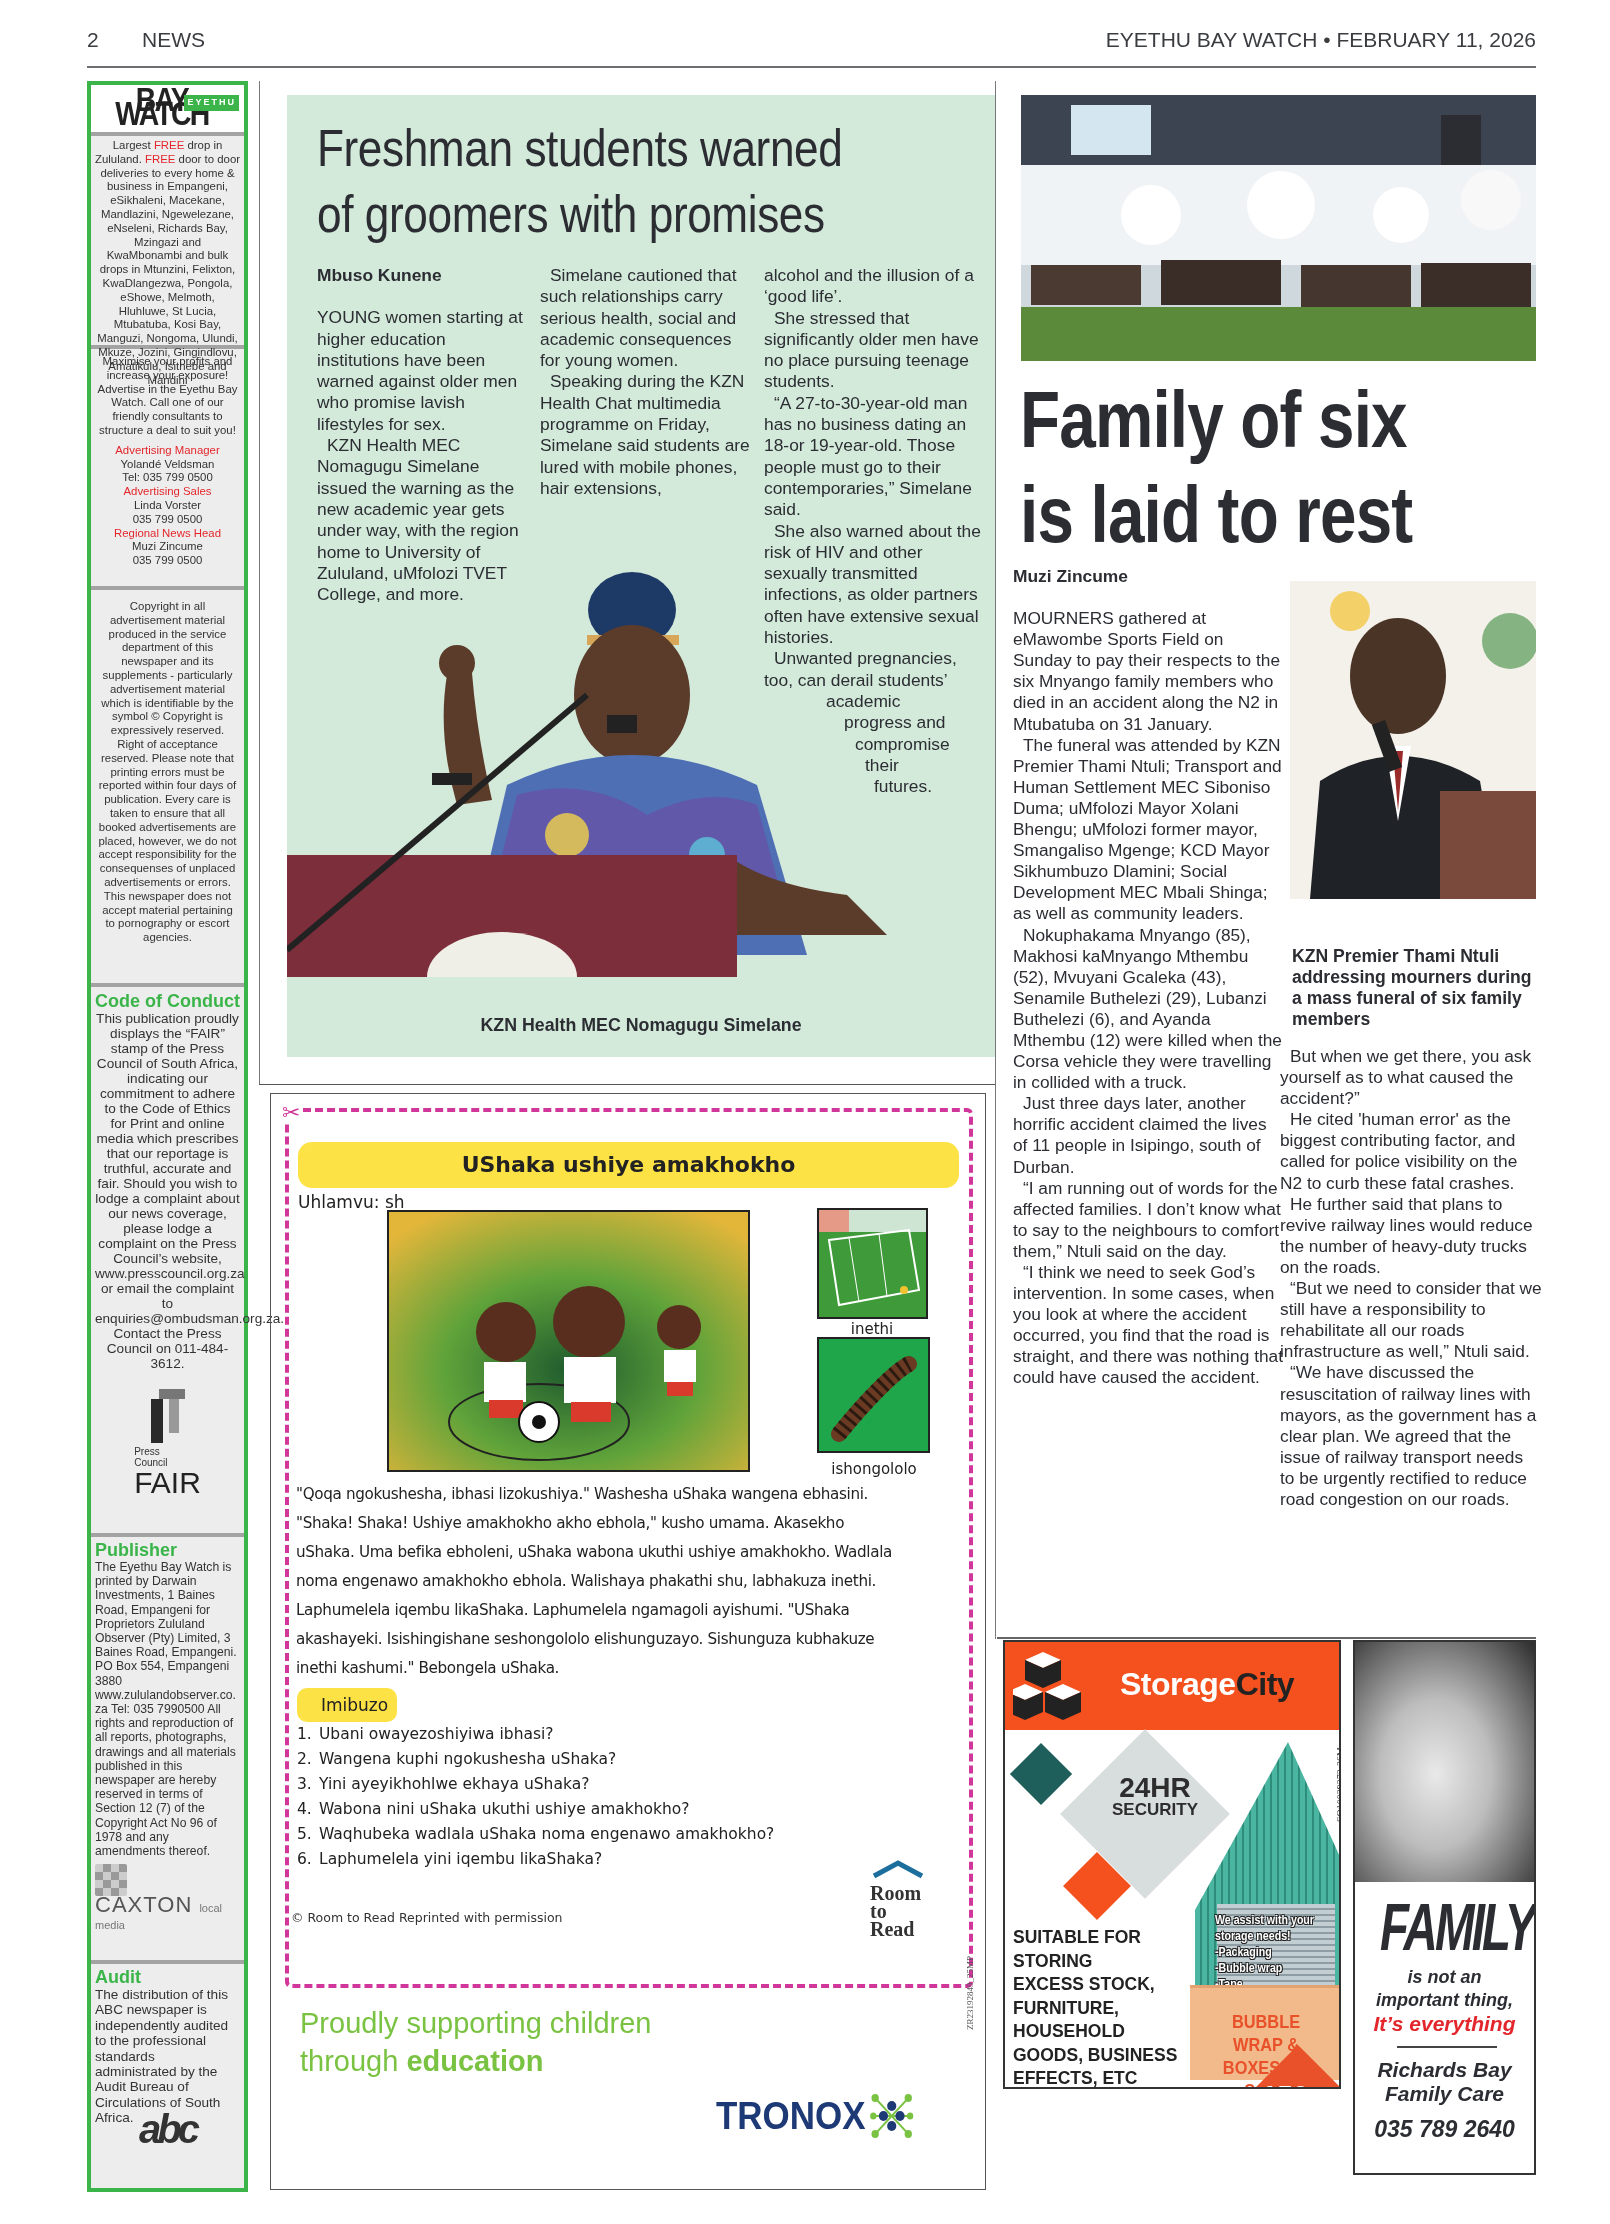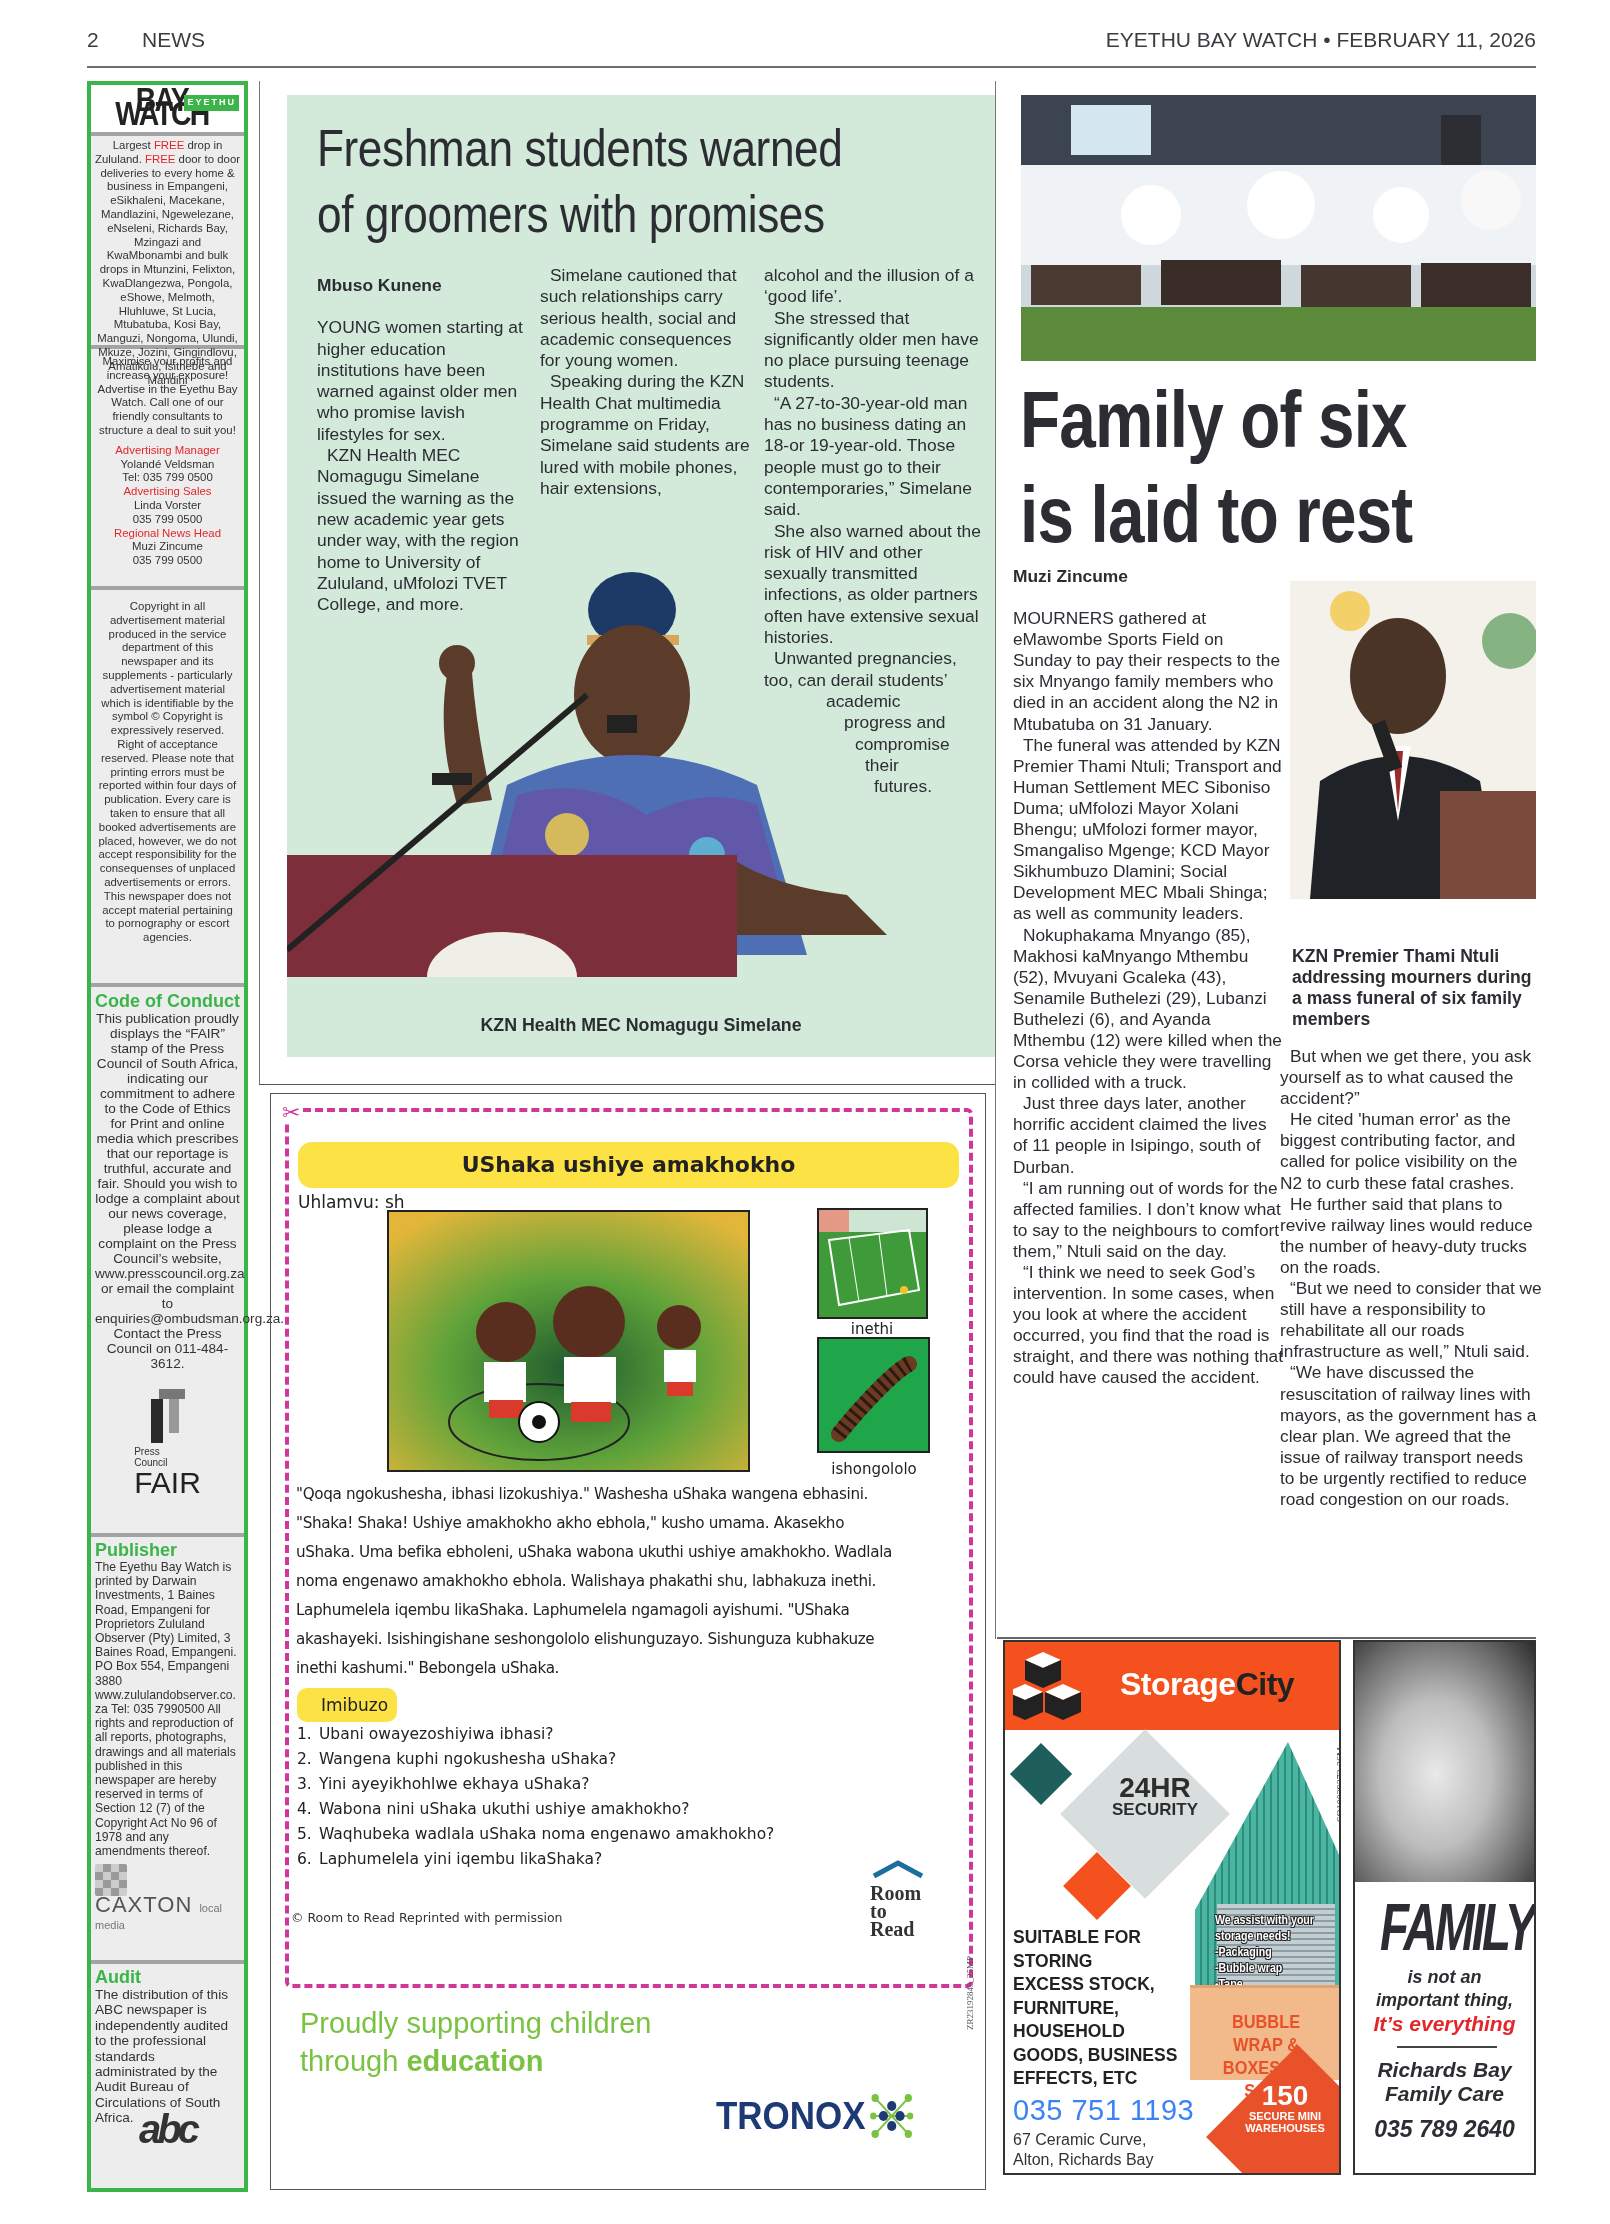--- a/index.html
+++ b/index.html
@@ -69,21 +69,21 @@
   .questions li span.n { display: inline-block; width: 22px; }
   .rtr-credit { left: 291px; top: 1910px; font-family: "DejaVu Sans", sans-serif; font-size: 12.5px; color: #333; }
   .rtr-logo { left: 870px; top: 1858px; width: 60px; text-align: left; }
   .rtr-logo-text { font-family: "Liberation Serif", serif; font-weight: 700; font-size: 20px; line-height: 18px; color: #333; }
   .tronox-tag { left: 300px; top: 2004px; font-size: 29px; line-height: 38px; color: #7ac242; }
   .tronox-tag b { font-weight: 700; }
   .tronox-logo { left: 716px; top: 2092px; font-weight: 700; font-size: 38px; color: #1e3a76; letter-spacing: 0px; display: flex; align-items: center; gap: 4px; transform: scaleX(0.92); transform-origin: left; }
   .adcode-tronox { left: 965px; top: 2030px; font-family: "Liberation Serif", serif; font-size: 9px; color: #555; transform: rotate(-90deg); transform-origin: left top; white-space: nowrap; }
 
   
-  .storage { left: 1003px; top: 1640px; width: 338px; height: 535px; border: 2px solid #333; background: #fff; overflow: hidden; }
+  .storage { left: 1003px; top: 1640px; width: 338px; height: 449px; border: 2px solid #333; background: #fff; overflow: hidden; }
   .sc-top { position: absolute; left: 0; top: 0; width: 100%; height: 88px; background: #f4511e; }
   .sc-word { position: absolute; left: 115px; top: 24px; font-weight: 700; font-size: 32px; color: #fff; letter-spacing: -0.5px; }
   .sc-word span { color: #222; }
   .sc-diam { position: absolute; transform: rotate(45deg); }
   .sc-24 { position: absolute; left: 95px; top: 135px; width: 110px; text-align: center; font-weight: 700; color: #2d2d2d; line-height: 22px; }
   .sc-24 .big { font-size: 28px; display: block; }
   .sc-24 .small { font-size: 17px; display: block; }
   .sc-building { position: absolute; left: 190px; top: 100px; width: 150px; height: 280px; background: repeating-linear-gradient(90deg, #4ab5a1 0 5px, #2d8c7a 5px 7px); clip-path: polygon(0 100%, 0 60%, 62% 0, 100% 45%, 100% 100%); }
   .sc-door { position: absolute; left: 212px; top: 262px; width: 118px; height: 150px; background: repeating-linear-gradient(180deg, #c3ced2 0 4px, #8e9da3 4px 6px); }
   .sc-assist { position: absolute; left: 210px; top: 270px; font-weight: 700; font-size: 12.5px; line-height: 16px; color: #fff; text-shadow: -1px -1px 0 #222, 1px -1px 0 #222, -1px 1px 0 #222, 1px 1px 0 #222; transform: scaleX(0.85); transform-origin: left; }
@@ -195,21 +195,21 @@
       <circle cx="170" cy="108" r="18" fill="#5b3b2a"></circle>
       <rect x="145" y="218" width="40" height="12" fill="#222"></rect>
       <path d="M440 300 Q480 330 560 340 L600 380 L440 380 Z" fill="#5b3b2a"></path>
       <rect x="0" y="300" width="450" height="122" fill="#7c2e3b"></rect>
       <ellipse cx="215" cy="422" rx="75" ry="45" fill="#f0efe7"></ellipse>
       <line x1="0" y1="395" x2="300" y2="140" stroke="#222" stroke-width="6"></line>
       <rect x="320" y="160" width="30" height="18" fill="#222"></rect>
     </svg>
   </div>
 
-  <div class="col-text" style="left:30px; top:170px; width:210px;margin-top:10px;">
+  <div class="col-text" style="left:30px; top:170px; width:210px;">
     <div class="byline" style="margin-bottom:21px;">Mbuso Kunene</div>
     <p class="noind">YOUNG women starting at higher education institutions have been warned against older men who promise lavish lifestyles for sex.</p>
     <p>KZN Health MEC Nomagugu Simelane issued the warning as the new academic year gets under way, with the region home to University of Zululand, uMfolozi TVET College, and more.</p>
   </div>
   <div class="col-text" style="left:253px; top:170px; width:210px;">
     <p>Simelane cautioned that such relationships carry serious health, social and academic consequences for young women.</p>
     <p>Speaking during the KZN Health Chat multimedia programme on Friday, Simelane said students are lured with mobile phones, hair extensions,</p>
   </div>
   <div class="col-text" style="left:477px; top:170px; width:224px;">
     <p class="noind">alcohol and the illusion of a ‘good life’.</p>

